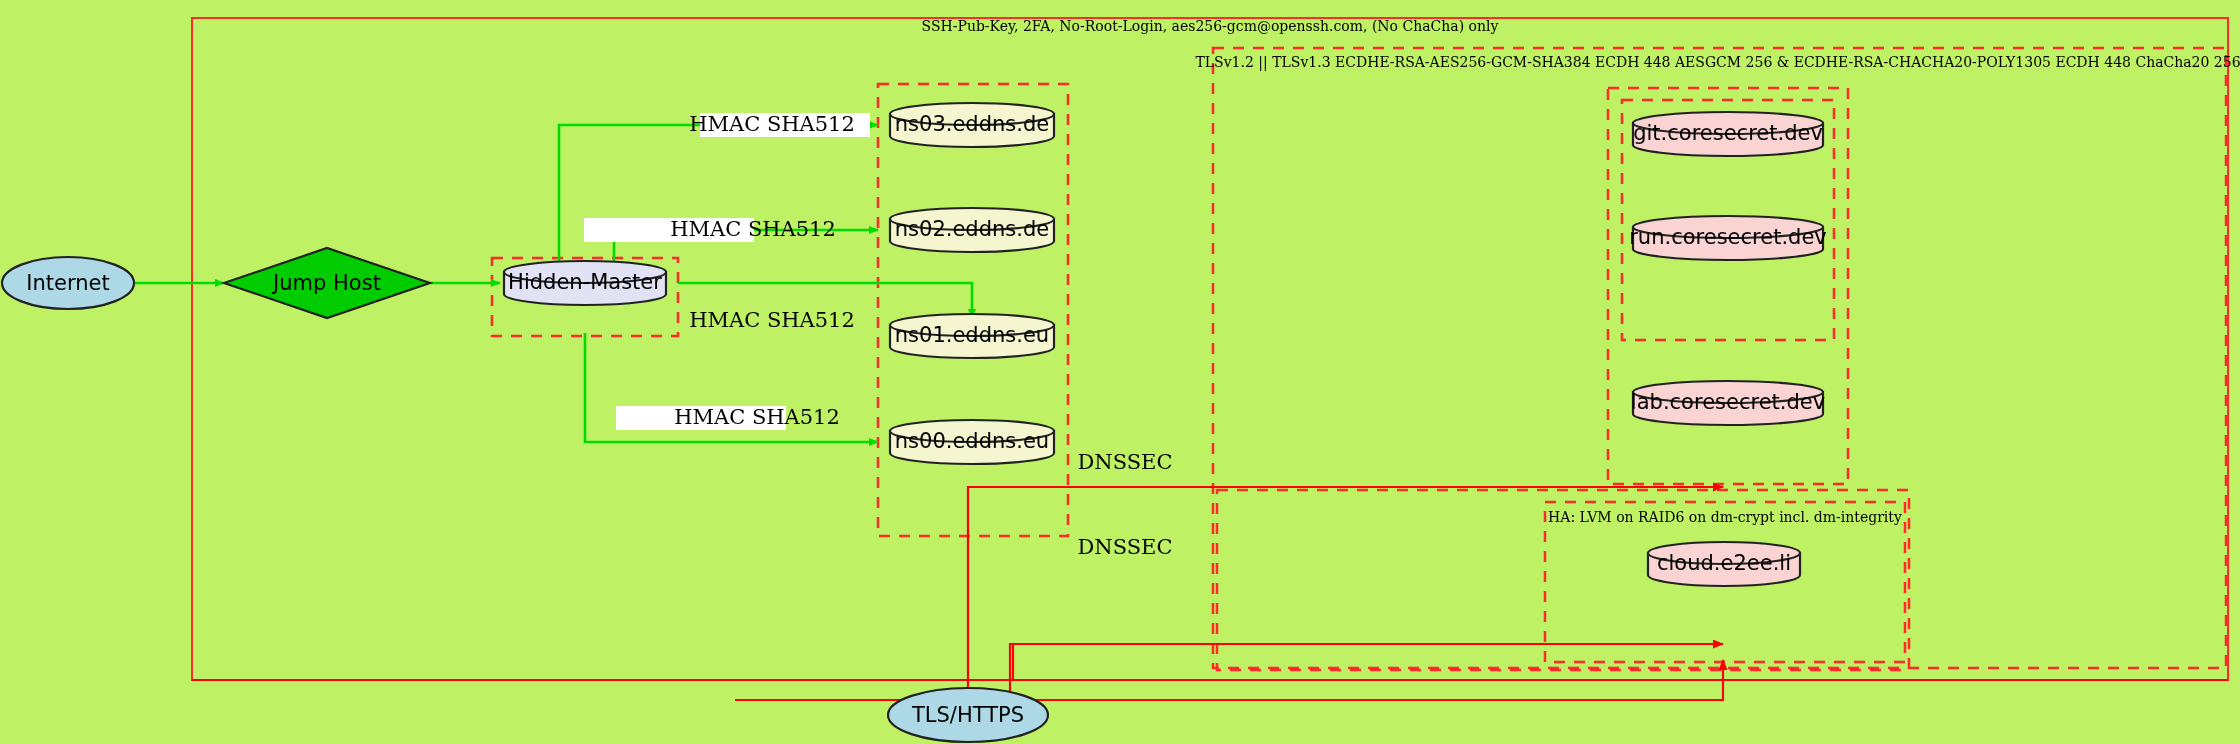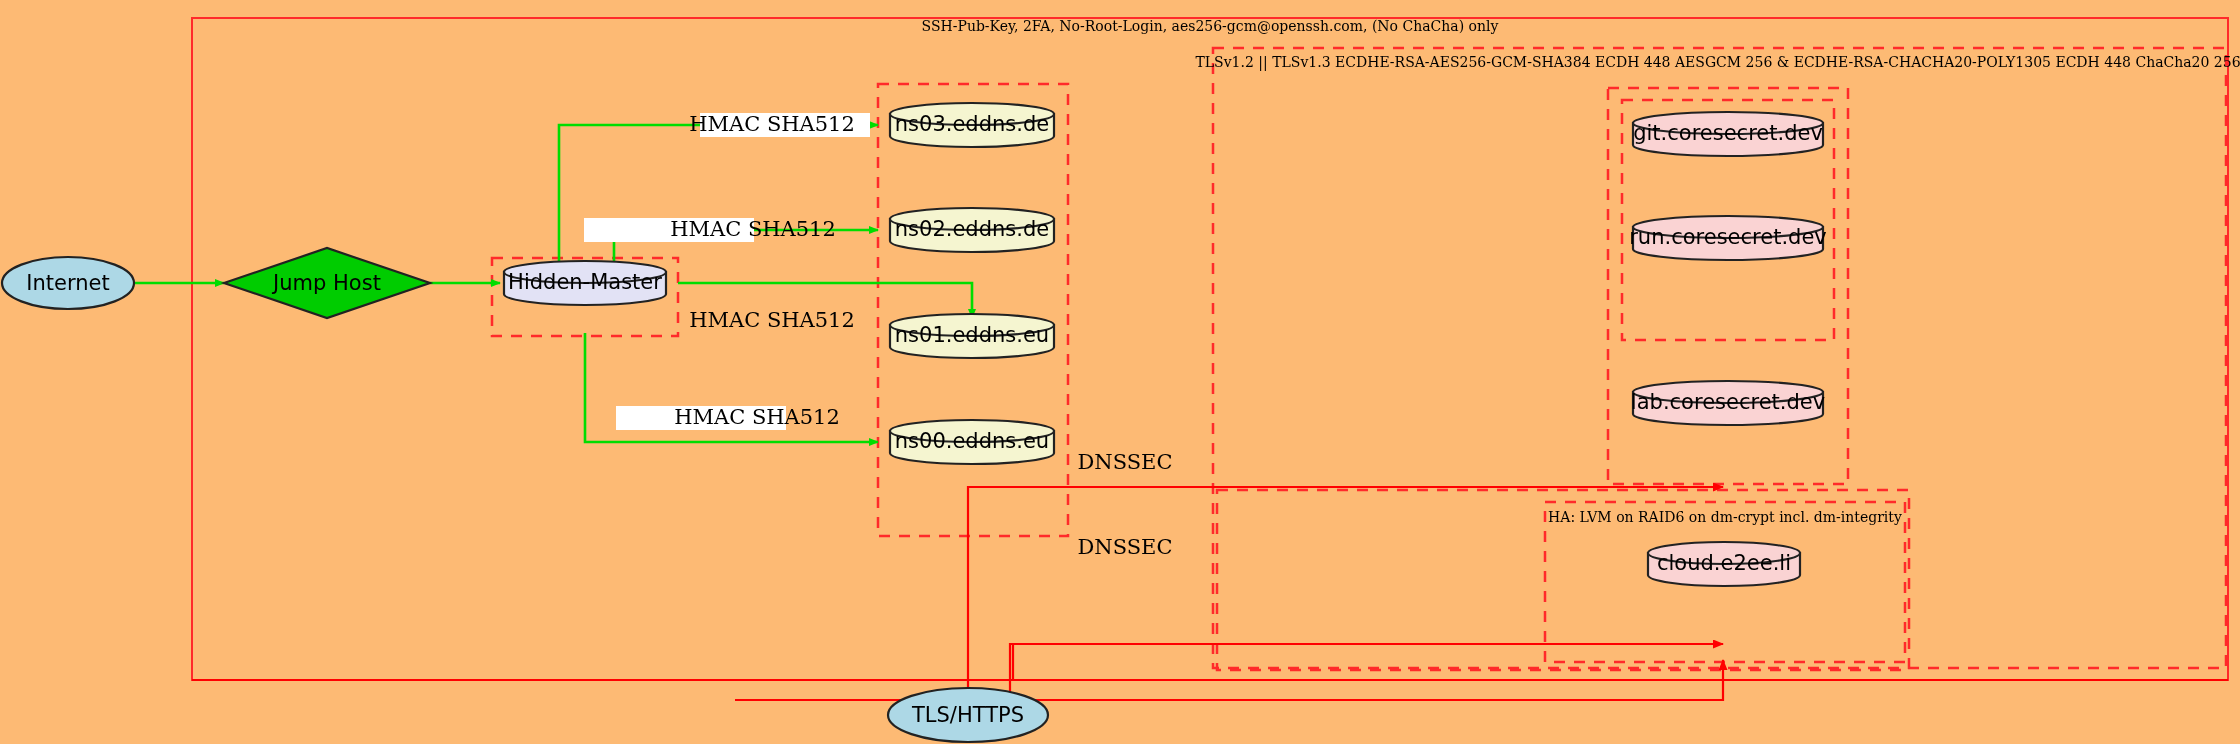--- a/index.html
+++ b/index.html
@@ -4,21 +4,21 @@
 <style>
   html, body {
     margin: 0;
     padding: 0;
     background: #ffffff;
   }
   #canvas-wrap {
     position: relative;
     width: 2240px;
     height: 744px;
-    background: #fdba74;
+    background: #bef264;
     overflow: hidden;
   }
   svg#diagram {
     display: block;
     width: 2240px;
     height: 744px;
   }
   .node-label {
     font-family: "DejaVu Sans", sans-serif;
     font-size: 21px;

